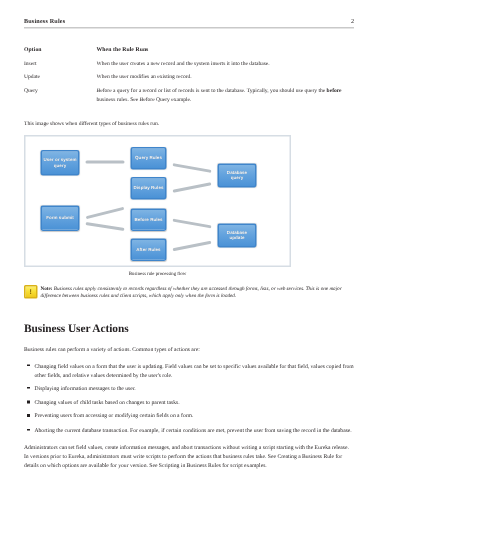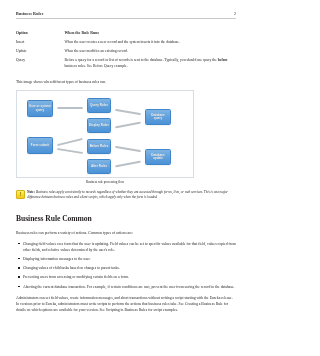--- a/index.html
+++ b/index.html
@@ -152,21 +152,21 @@
 
   <div class="note">
     <div class="note-icon">
       <div class="bulb">
           <span class="bang">!</span>
         </div>
     </div>
     <div class="note-text"><b>Note:</b><span> Business rules apply consistently to records regardless of whether they are accessed through forms, lists, or web services. This is one major difference between business rules and client scripts, which apply only when the form is loaded.</span></div>
   </div>
 
-  <h2 class="sec">Business Rule Common</h2>
+  <h2 class="sec">Business User Actions</h2>
   <div class="body-p">Business rules can perform a variety of actions. Common types of actions are:</div>
 
   <ul class="bullets">
     <li>Changing field values on a form that the user is updating. Field values can be set to specific values available for that field, values copied from other fields, and relative values determined by the user's role.</li>
     <li>Displaying information messages to the user.</li>
     <li>Changing values of child tasks based on changes to parent tasks.</li>
     <li>Preventing users from accessing or modifying certain fields on a form.</li>
     <li>Aborting the current database transaction. For example, if certain conditions are met, prevent the user from saving the record in the database.</li>
   </ul>
 

